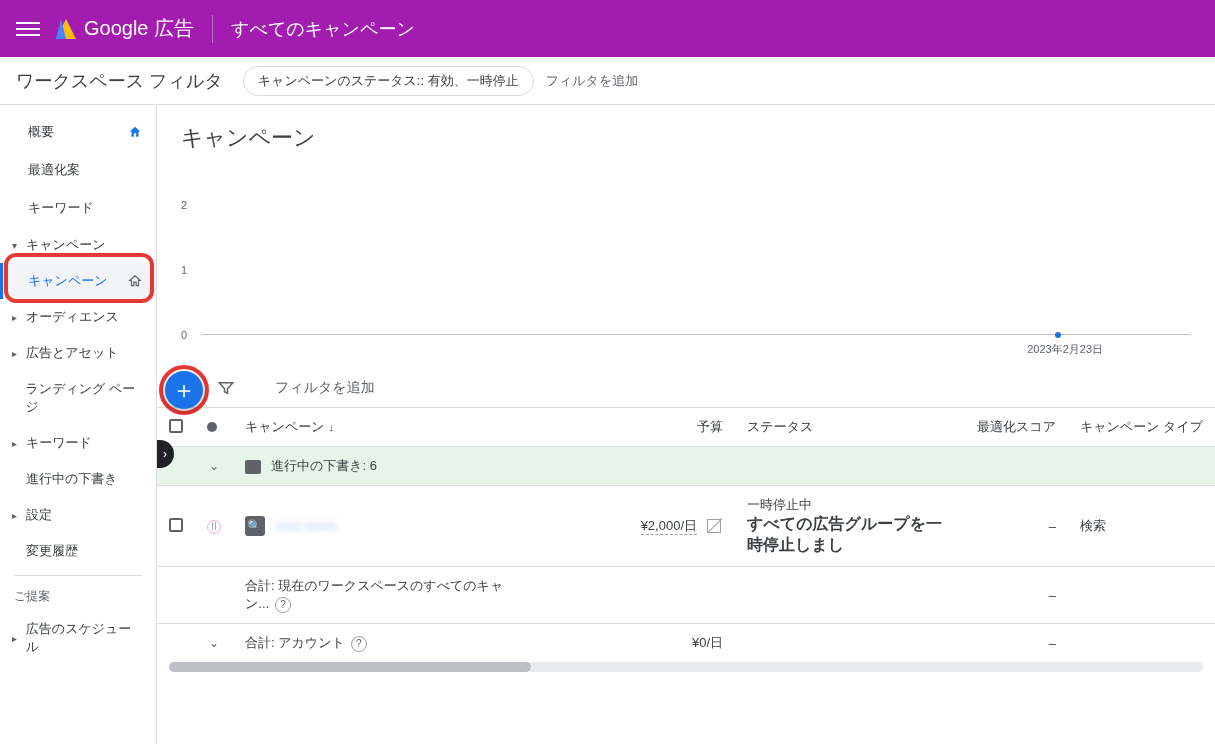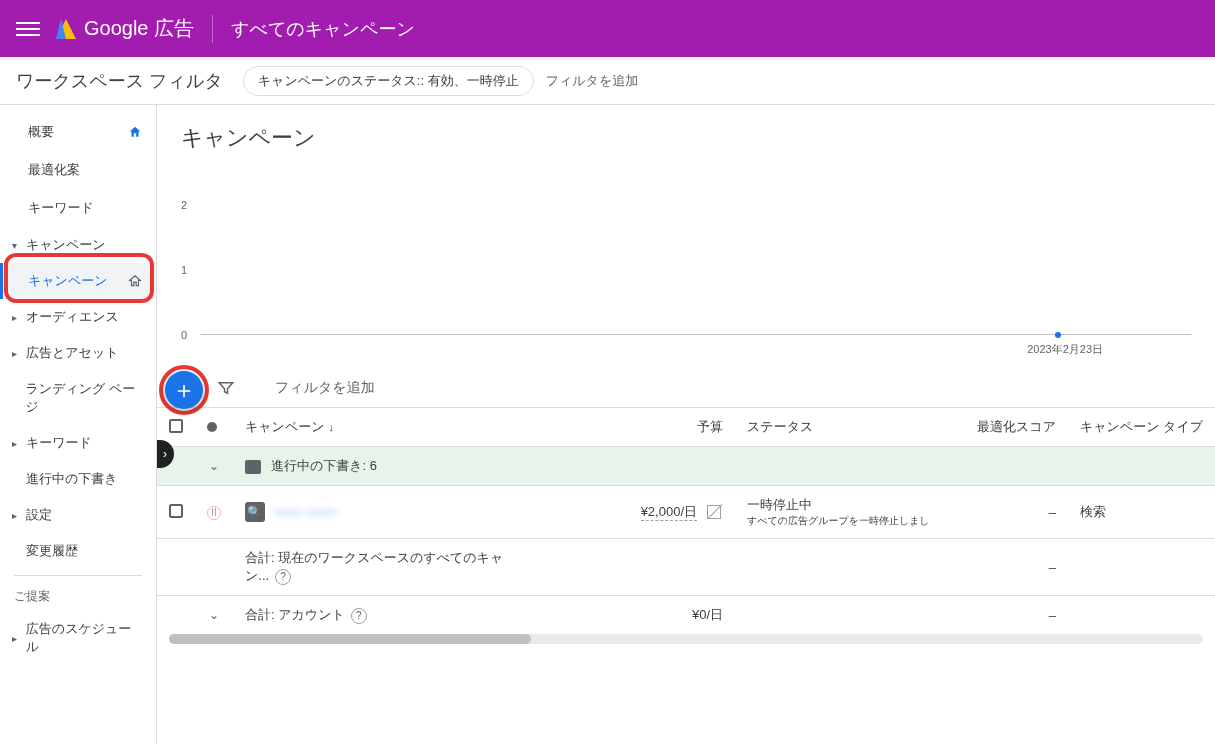--- a/index.html
+++ b/index.html
@@ -217,21 +217,21 @@
             <td></td>
             <td></td>
         </tr>
         <tr>
           <td><span class="chk"></span></td>
           <td><span class="pause-ico">II</span></td>
           <td><span class="search-sq">🔍</span><span class="blur-txt">xxxx xxxxx</span></td>
           <td class="right"><span class="dashed-under">¥2,000/日</span><span class="noimg-ico"></span></td>
           <td>
             <div>一時停止中</div>
-            <div style="font-size:10px;">すべての広告グループを一時停止しまし</div>
+            <div style="font-size:16px;font-weight:bold;">すべての広告グループを一時停止しまし</div>
           </td>
           <td class="right">–</td>
           <td>検索</td>
         </tr>
         <tr>
           <td></td>
             <td></td>
           <td><span>合計: 現在のワークスペースのすべてのキャン...</span><span class="help-c">?</span></td>
           <td></td>
             <td></td>

